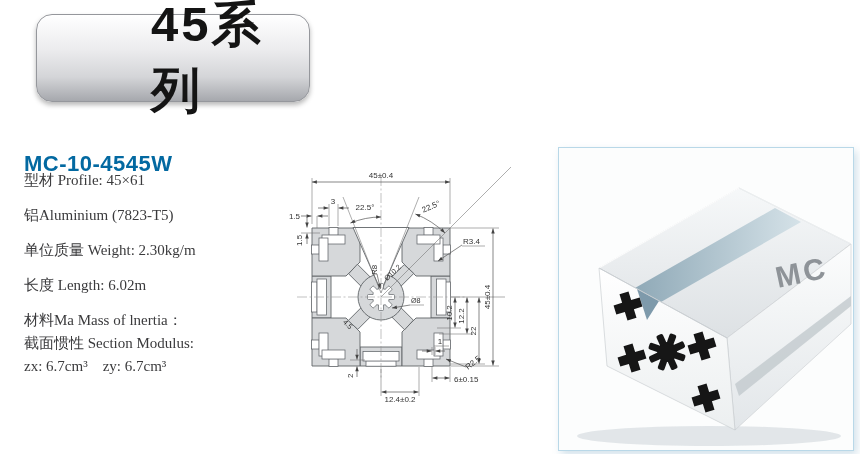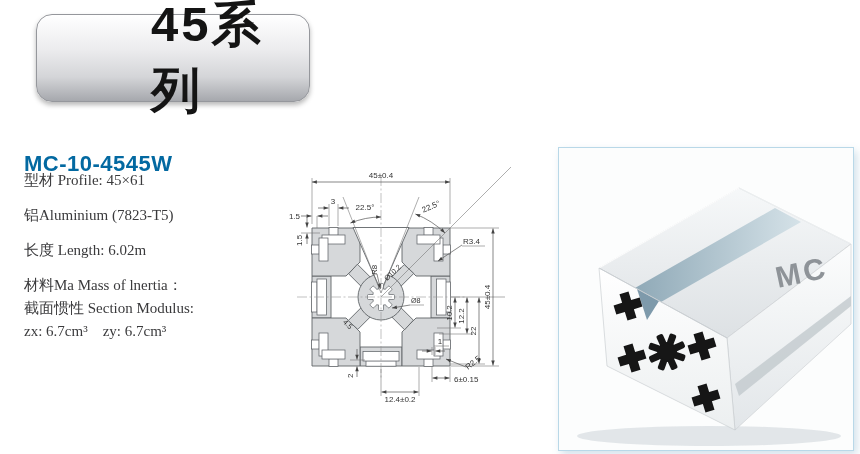--- a/index.html
+++ b/index.html
@@ -58,20 +58,21 @@
 <div class="page">
 
   <div class="badge">
     <div class="series">45系列</div>
   </div>
 
   <h1 class="model">MC-10-4545W</h1>
   <div class="specs">
     <p class="wide">型材 Profile: 45×61</p>
     <p class="wide">铝Aluminium (7823-T5)</p>
+    <p class="wide">单位质量 Weight: 2.30kg/m</p>
     <p class="wide">长度 Length: 6.02m</p>
     <p class="tight">材料Ma Mass of lnertia：</p>
     <p class="tight">截面惯性 Section Modulus:</p>
     <p>zx: 6.7cm³　zy: 6.7cm³</p>
   </div>
 
   <figure class="drawing">
   <svg width="260" height="258" viewBox="0 0 260 258">
     <defs>
       <marker id="ar" viewBox="0 0 8 6" markerWidth="8" markerHeight="6" refX="7.5" refY="3" orient="auto-start-reverse">

